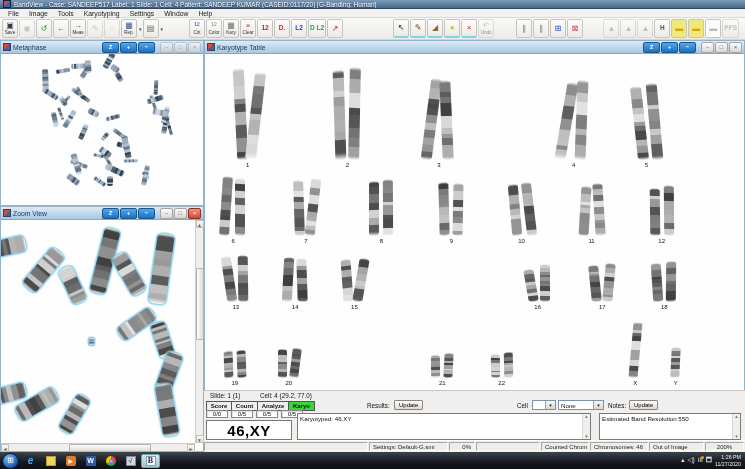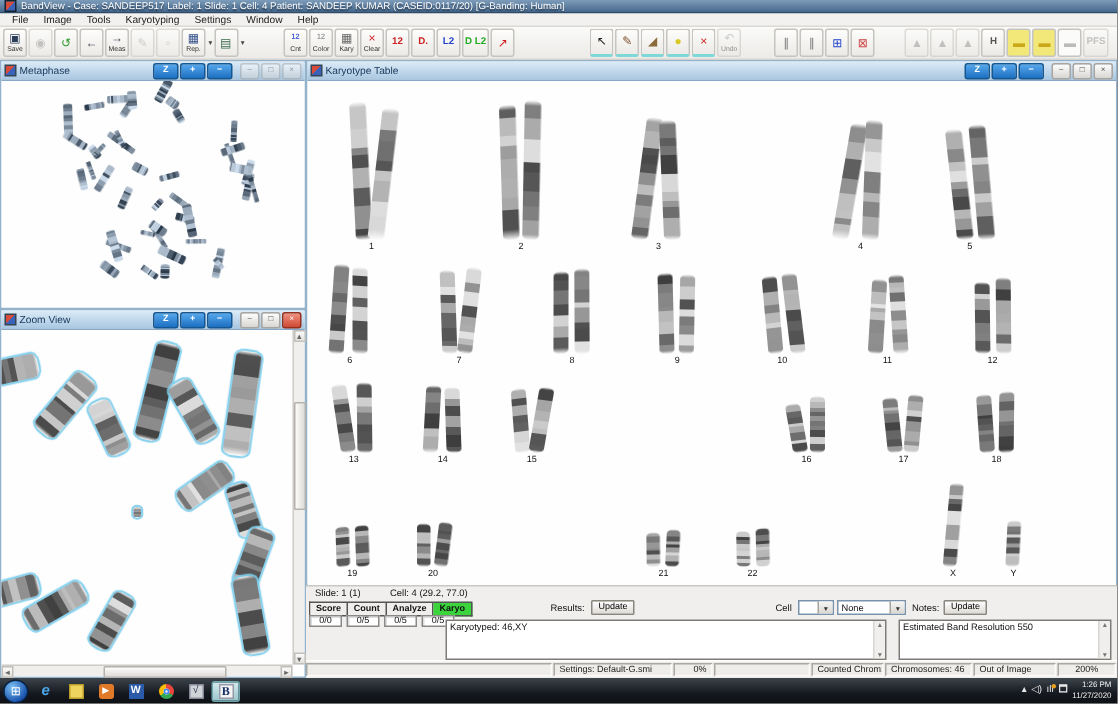--- a/index.html
+++ b/index.html
@@ -566,20 +566,23 @@
         <div class="sth active" style="width: 21px;">Karyo</div>
       </div>
     <div class="svalrow" id="score-values">
         <div class="sval">0/0</div>
         <div class="sval">0/5</div>
         <div class="sval">0/5</div>
         <div class="sval">0/5</div>
       </div>
     <span class="ainfo" style="left:163px;top:11px;">Results:</span>
     <button class="ubtn" style="left:190px;top:9px;">Update</button>
+    <div class="kr-box">
+      <span class="kr-text">46,XY</span>
+    </div>
     <div class="tarea" style="left:93px;top:22px;width:294px;height:27px;">
       <span>Karyotyped: 46,XY</span>
       <span class="ta-scr">
           <span>▲</span>
           <span>▼</span>
         </span>
     </div>
     <span class="ainfo" style="left:313px;top:11px;">Cell</span>
     <div class="sel" style="left:328px;top:9px;width:24px;">
       <span class="sv"></span>

